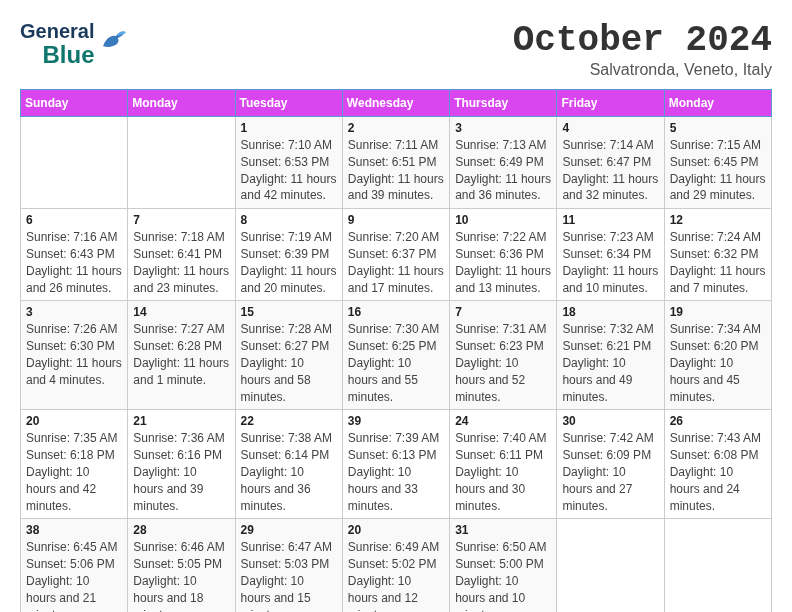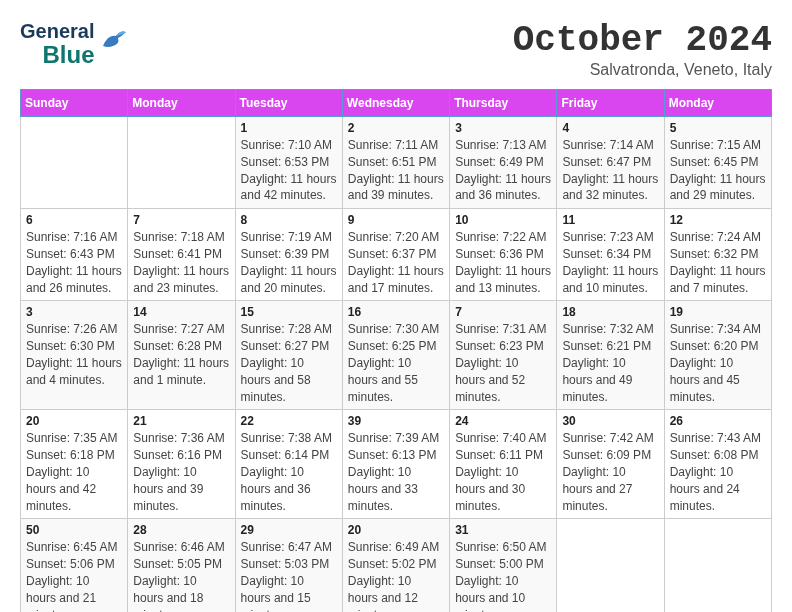--- a/index.html
+++ b/index.html
@@ -222,21 +222,21 @@
           <div class="day-num">30</div>
           <div class="day-detail">Sunrise: 7:42 AM<br>Sunset: 6:09 PM<br>Daylight: 10 hours and 27 minutes.</div>
         </td>
         <td>
           <div class="day-num">26</div>
           <div class="day-detail">Sunrise: 7:43 AM<br>Sunset: 6:08 PM<br>Daylight: 10 hours and 24 minutes.</div>
         </td>
       </tr>
       <tr>
         <td>
-          <div class="day-num">50</div>
+          <div class="day-num">38</div>
           <div class="day-detail">Sunrise: 6:45 AM<br>Sunset: 5:06 PM<br>Daylight: 10 hours and 21 minutes.</div>
         </td>
         <td>
           <div class="day-num">28</div>
           <div class="day-detail">Sunrise: 6:46 AM<br>Sunset: 5:05 PM<br>Daylight: 10 hours and 18 minutes.</div>
         </td>
         <td>
           <div class="day-num">29</div>
           <div class="day-detail">Sunrise: 6:47 AM<br>Sunset: 5:03 PM<br>Daylight: 10 hours and 15 minutes.</div>
         </td>

